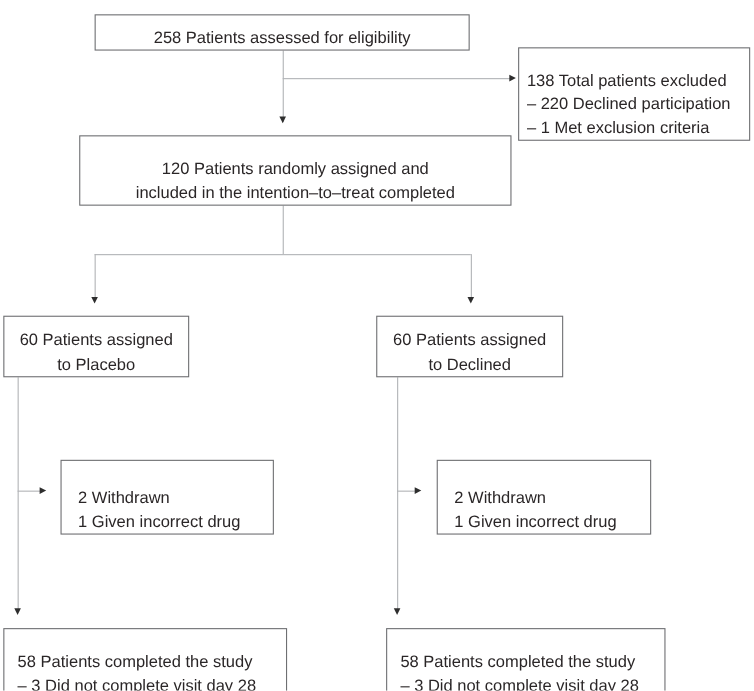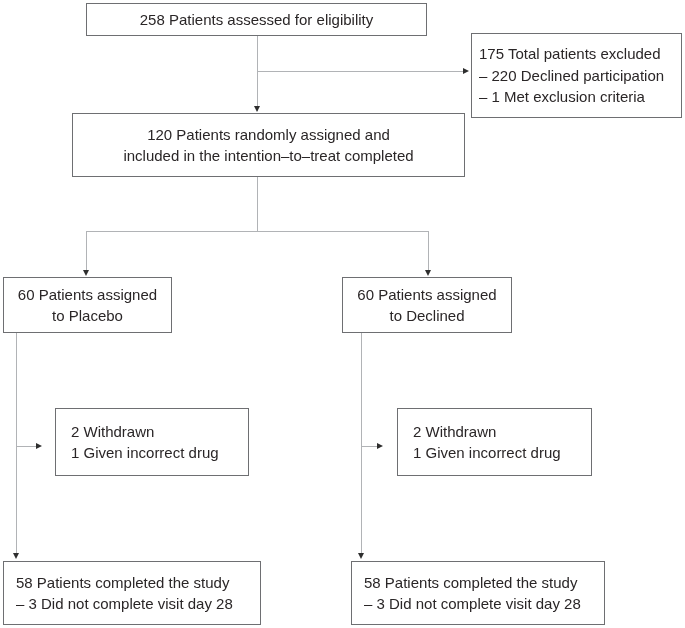--- a/index.html
+++ b/index.html
@@ -17,22 +17,23 @@
     line-height: 21.5px;
     color: #2a2627;
     overflow: hidden;
   }
   .box {
     position: absolute;
     border: 1.5px solid #6e6f72;
     background: #ffffff;
     display: flex;
     flex-direction: column;
-    justify-content: center;
+    justify-content: flex-end;
     box-sizing: border-box;
+    margin-top: 10px;
   }
   .box.centered { align-items: center; text-align: center; }
   .box.lefted   { align-items: flex-start; text-align: left; }
 
   
   .box-assessed        { left: 86px;  top: 3px;   width: 341px; height: 33px; }
   .box-excluded        { left: 471px; top: 33px;  width: 211px; height: 85px; padding-left: 7px;  padding-right: 3px; }
   .box-randomized      { left: 72px;  top: 113px; width: 393px; height: 64px; }
   .box-lambda          { left: 3px;   top: 277px; width: 169px; height: 56px; }
   .box-placebo         { left: 342px; top: 277px; width: 170px; height: 56px; }
@@ -101,21 +102,21 @@
   <div class="arrow right a-wl"></div>
   <div class="arrow right a-wr"></div>
   <div class="arrow down  a-completed-l"></div>
   <div class="arrow down  a-completed-r"></div>
 
   <div class="box centered box-assessed">
     <div>258 Patients assessed for eligibility</div>
   </div>
 
   <div class="box lefted box-excluded">
-    <div>175 Total patients excluded</div>
+    <div>138 Total patients excluded</div>
     <div>– 220 Declined participation</div>
     <div>– 1 Met exclusion criteria</div>
   </div>
 
   <div class="box centered box-randomized">
     <div>120 Patients randomly assigned and</div>
     <div>included in the intention–to–treat completed</div>
   </div>
 
   <div class="box centered box-lambda">

